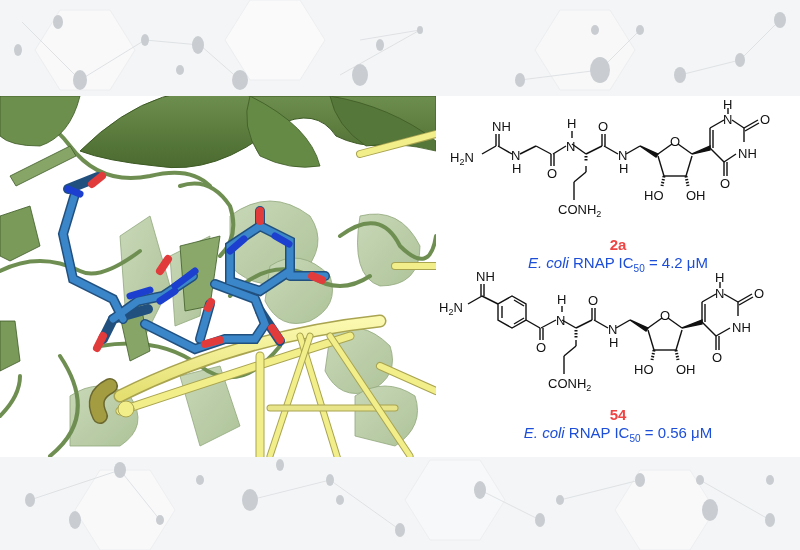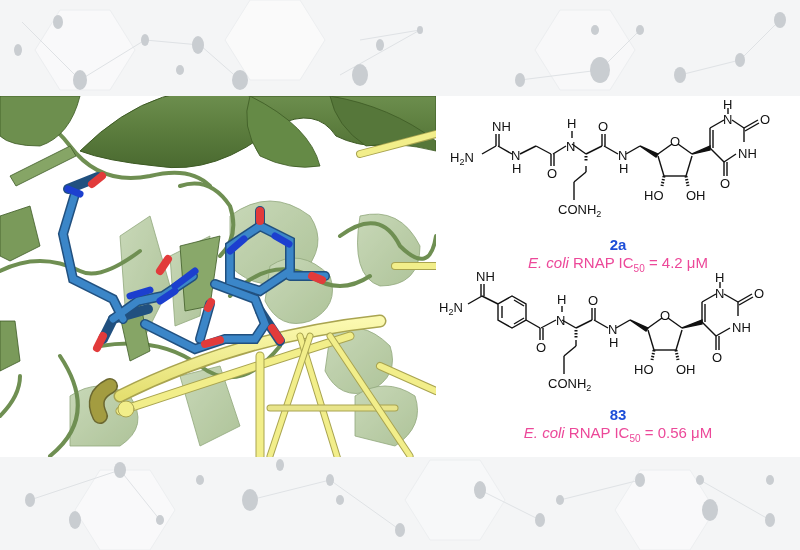--- a/index.html
+++ b/index.html
@@ -1,22 +1,22 @@
 <!DOCTYPE html>
 <html><head>
 <meta charset="utf-8">
 <style>
   html,body{margin:0;padding:0;}
   body{width:800px;height:550px;position:relative;overflow:hidden;background:#f3f4f5;font-family:"Liberation Sans",sans-serif;}
   .bg{position:absolute;left:0;top:0;width:800px;height:550px;}
   .band{position:absolute;left:0;top:96px;width:800px;height:361px;background:#ffffff;}
   .protein{position:absolute;left:0;top:96px;width:436px;height:361px;overflow:hidden;background:#ffffff;}
   .chem{position:absolute;left:436px;top:96px;width:364px;height:361px;background:#fff;}
-  .label-num{position:absolute;font-weight:bold;font-size:15px;color:#1d4ed8;text-align:center;}
-  .label-ic{position:absolute;font-size:15px;color:#ec4899;text-align:center;white-space:nowrap;}
+  .label-num{position:absolute;font-weight:bold;font-size:15px;color:#ef4444;text-align:center;}
+  .label-ic{position:absolute;font-size:15px;color:#1d4ed8;text-align:center;white-space:nowrap;}
   .label-ic i{font-style:italic;}
   .label-ic sub{font-size:10px;}
   svg text{font-family:"Liberation Sans",sans-serif;fill:#111;}
 </style>
 </head>
 <body>
 
 <svg class="bg" viewBox="0 0 800 550">
   <rect width="800" height="550" fill="#f4f5f6"></rect>
   <g fill="#e6e8ea" stroke="#eceef0" stroke-width="1">
@@ -355,15 +355,15 @@
       <text x="279" y="14">H</text>
       <text x="318" y="30">O</text>
       <text x="296" y="64">NH</text>
       <text x="276" y="94">O</text>
     </g>
   </svg>
 
   <div class="label-num" style="left:0;width:364px;top:140px;">2a</div>
   <div class="label-ic" style="left:0;width:364px;top:158px;"><i>E. coli</i><span> RNAP IC</span><sub>50</sub><span> = 4.2 μM</span></div>
 
-  <div class="label-num" style="left:0;width:364px;top:310px;">83</div>
+  <div class="label-num" style="left:0;width:364px;top:310px;">54</div>
   <div class="label-ic" style="left:0;width:364px;top:328px;"><i>E. coli</i><span> RNAP IC</span><sub>50</sub><span> = 0.56 μM</span></div>
 </div>
 
 </body></html>

